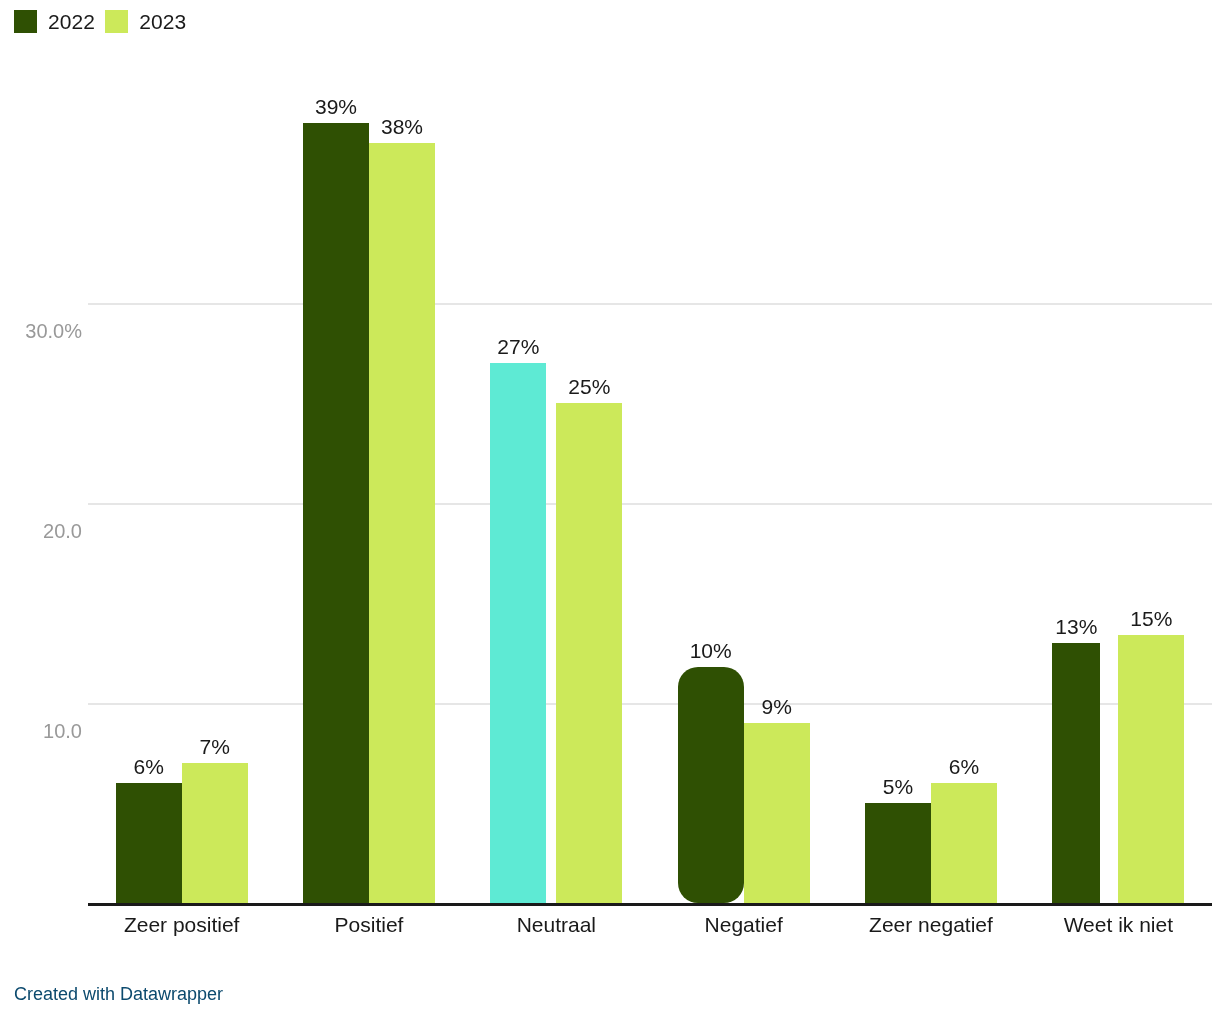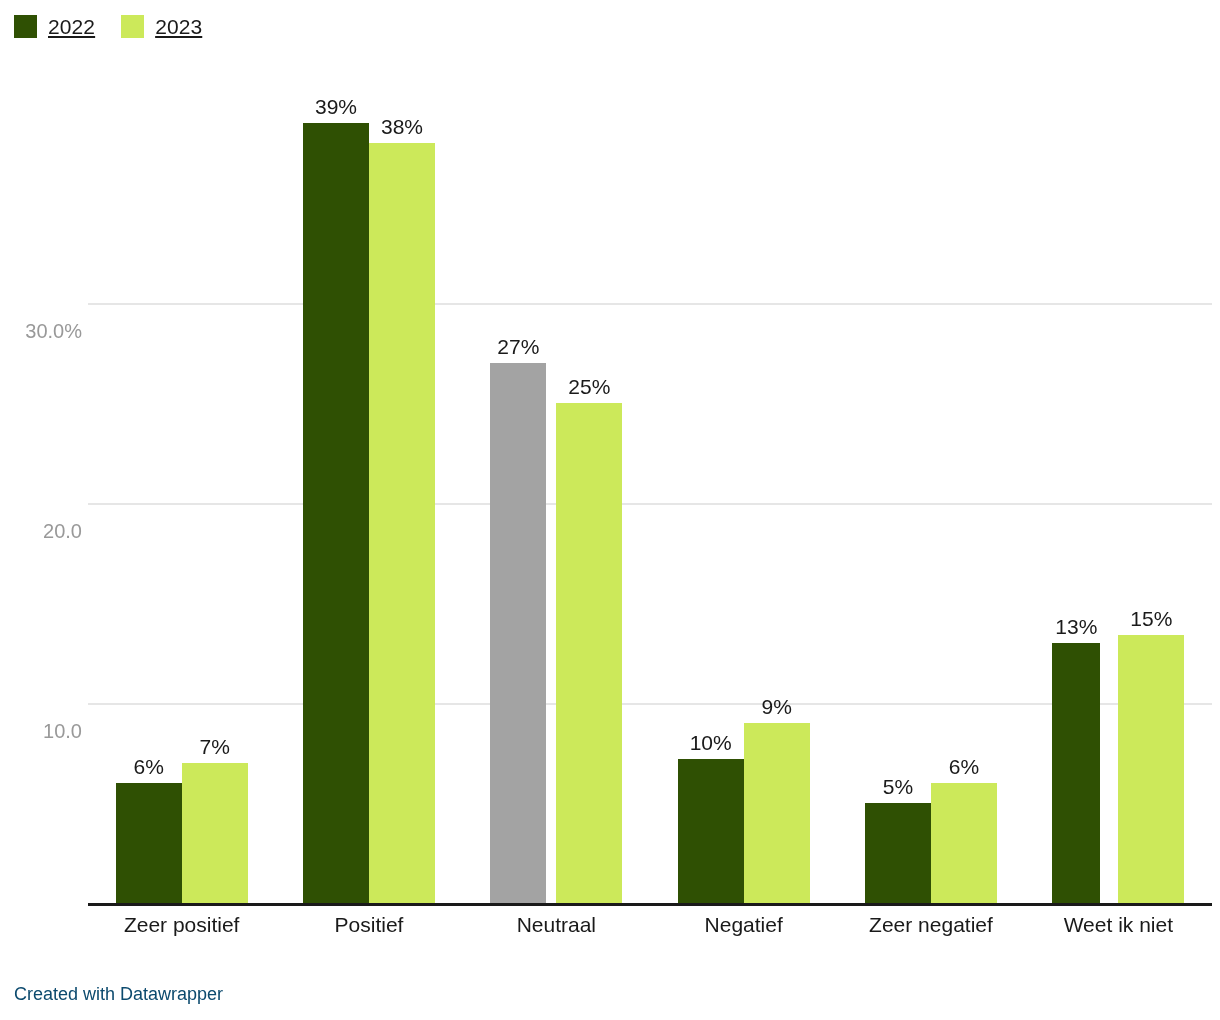--- a/index.html
+++ b/index.html
@@ -16,23 +16,22 @@
     overflow: hidden;
   }
 
   
   #legend {
     position: absolute;
     left: 14px;
     top: 10px;
     height: 28px;
     display: flex;
-    align-items: flex-end;
-    gap: 26px;
-    text-decoration: underline;
+    align-items: flex-start;
+    gap: 10px;
   }
   .legend-item {
     display: flex;
     align-items: center;
     gap: 11px;
   }
   .legend-swatch {
     width: 23px;
     height: 23px;
     display: block;
@@ -168,29 +167,29 @@
       </div>
       <div class="group" style="left: 215px; width: 132px;">
         <div class="bar y2022" style="left: 0px; width: 66px; height: 780px; background: rgb(47, 80, 3);">
           <span class="bar-value">39%</span>
         </div>
         <div class="bar y2023" style="left: 66px; width: 66px; height: 760px; background: rgb(204, 233, 90);">
           <span class="bar-value">38%</span>
         </div>
       </div>
       <div class="group" style="left: 402.333px; width: 132px;">
-        <div class="bar y2022" style="left: 0px; width: 56px; height: 540px; background: #a3a3a3;">
+        <div class="bar y2022" style="left: 0px; width: 56px; height: 540px; background: #5eead4;">
           <span class="bar-value">27%</span>
         </div>
         <div class="bar y2023" style="left: 66px; width: 66px; height: 500px; background: rgb(204, 233, 90);">
           <span class="bar-value">25%</span>
         </div>
       </div>
       <div class="group" style="left: 589.667px; width: 132px;">
-        <div class="bar y2022" style="left: 0px; width: 66px; height: 144px; background: rgb(47, 80, 3);">
+        <div class="bar y2022" style="left: 0px; width: 66px; height: 236px; background: rgb(47, 80, 3); border-radius: 20px;">
           <span class="bar-value">10%</span>
         </div>
         <div class="bar y2023" style="left: 66px; width: 66px; height: 180px; background: rgb(204, 233, 90);">
           <span class="bar-value">9%</span>
         </div>
       </div>
       <div class="group" style="left: 777px; width: 132px;">
         <div class="bar y2022" style="left: 0px; width: 66px; height: 100px; background: rgb(47, 80, 3);">
           <span class="bar-value">5%</span>
         </div>

